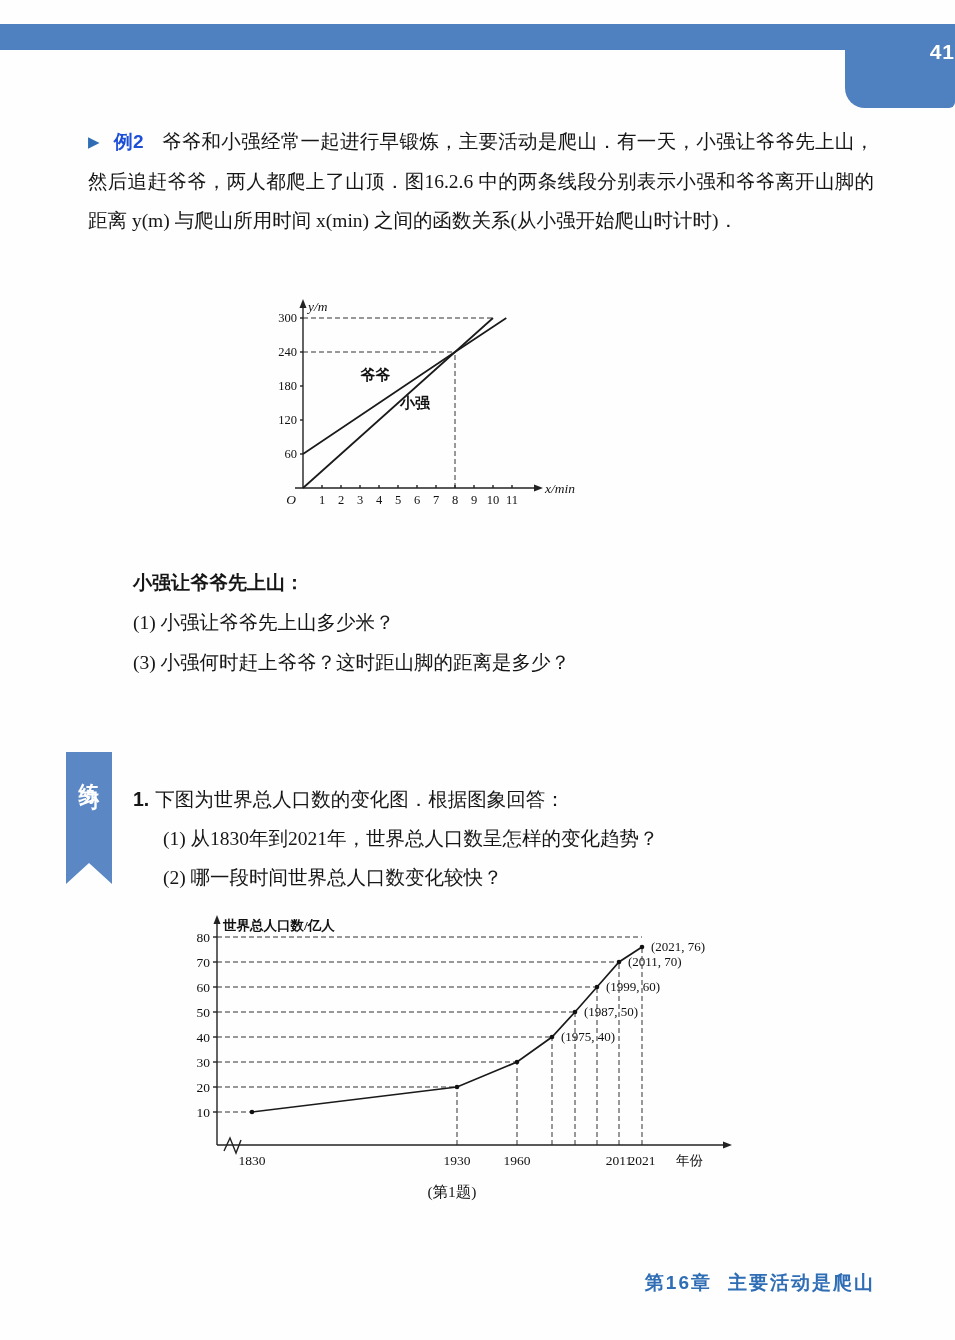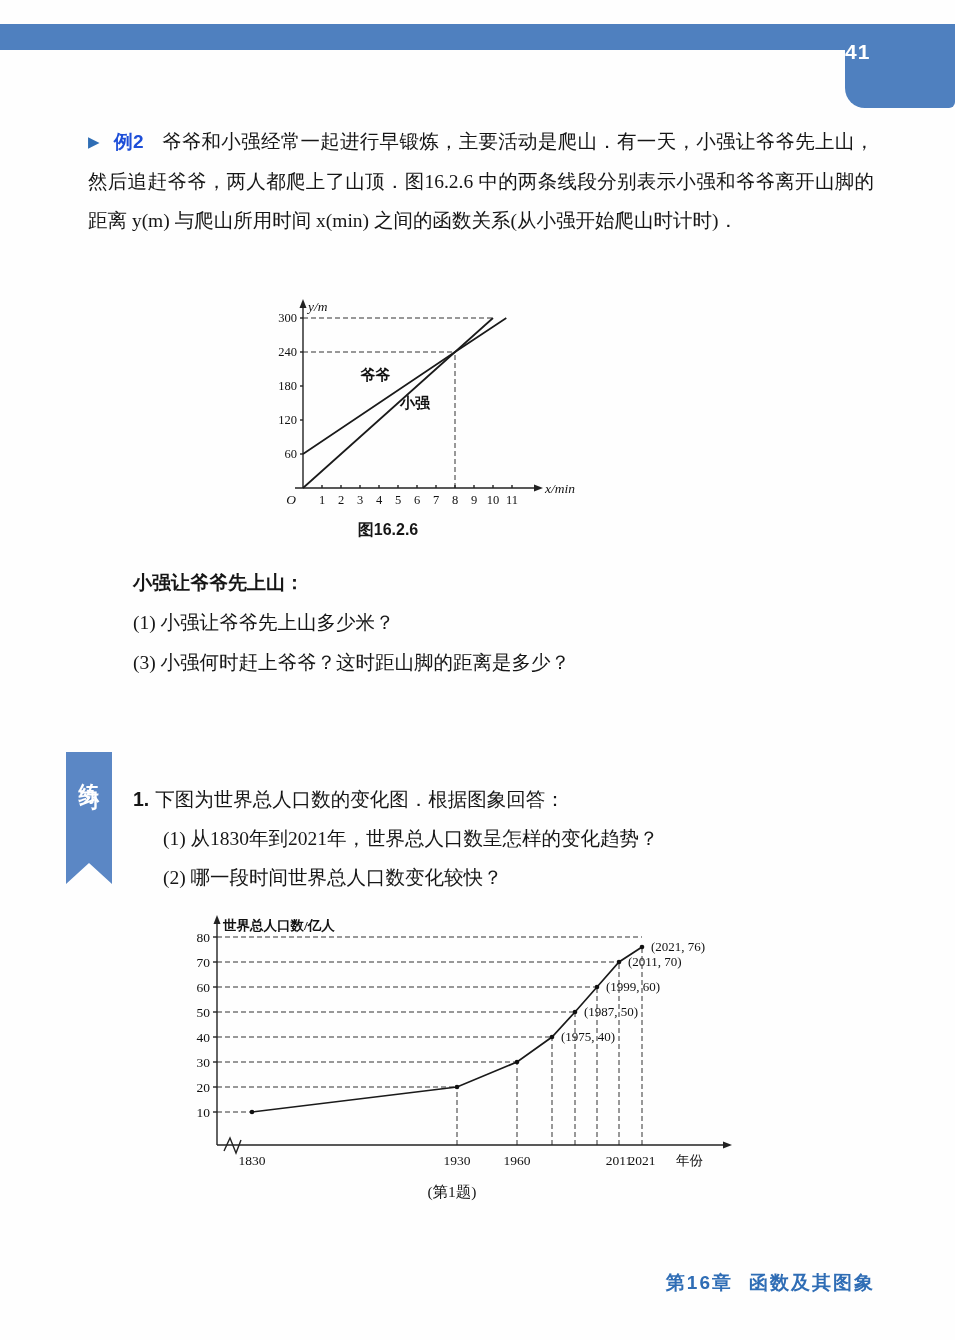--- a/index.html
+++ b/index.html
@@ -3,21 +3,21 @@
 <meta charset="utf-8">
 <style>
   html,body{margin:0;padding:0;background:#d9d9d9;}
   .page{position:relative;width:955px;height:1340px;margin:0 auto;background:#fefefe;
         font-family:"Liberation Serif",serif;color:#161616;overflow:hidden;}
 
   
   .header-bar{position:absolute;top:24px;left:0;width:100%;height:26px;background:#4f80bf;}
   .page-tab{position:absolute;top:24px;right:0;width:110px;height:84px;background:#4f80bf;
             border-bottom-left-radius:20px;border-bottom-right-radius:6px;
-            display:flex;justify-content:flex-start;align-items:flex-start;}
+            display:flex;justify-content:flex-end;align-items:flex-start;}
   .page-num{margin-top:16px;color:#fff;font-weight:bold;font-size:21px;
             font-family:"Liberation Sans",sans-serif;letter-spacing:1px;}
 
   
   .example{position:absolute;top:122px;left:88px;width:786px;font-size:19.5px;
            line-height:39px;text-align:justify;}
   .marker{color:#2e6db4;font-size:15px;vertical-align:1px;}
   .exlabel{color:#1d4ed8;font-weight:bold;font-family:"Liberation Sans",sans-serif;
            margin:0 18px 0 14px;font-size:19px;}
 
@@ -122,21 +122,20 @@
         <text x="59" y="94" class="tick" text-anchor="end">180</text>
         <line x1="62" y1="56" x2="65" y2="56" class="axis"></line>
         <text x="59" y="60" class="tick" text-anchor="end">240</text>
         <line x1="62" y1="22" x2="65" y2="22" class="axis"></line>
         <text x="59" y="26" class="tick" text-anchor="end">300</text>
         <polyline points="65,158 217,56 268.29999999999995,22" class="series"></polyline>
         <text x="137.2" y="84.33333333333334" class="serlab">爷爷</text>
         <polyline points="65,192 217,56 255,22" class="series"></polyline>
         <text x="177.10000000000002" y="112.10000000000001" class="serlab">小强</text>
       </svg>
-    <div class="cap">图16.2.6</div>
   </div>
 
 
   <div class="questions">
     <div class="qhead">小强让爷爷先上山：</div>
     <div class="qitem">(1) 小强让爷爷先上山多少米？</div>
     <div class="qitem">(3) 小强何时赶上爷爷？这时距山脚的距离是多少？</div>
   </div>
 
   <div class="practice-tab">
@@ -208,16 +207,16 @@
         <text x="482" y="43" class="ptlab">(2021, 76)</text>
         <text x="459" y="58" class="ptlab">(2011, 70)</text>
         <text x="437" y="83" class="ptlab">(1999, 60)</text>
         <text x="415" y="108" class="ptlab">(1987, 50)</text>
         <text x="392" y="133" class="ptlab">(1975, 40)</text>
       </svg>
     <div class="cap">(第1题)</div>
   </div>
 
   <div class="footer">
-    <span>第16章</span><span class="gap"></span><span>函数及其图象</span>
+    <span>第16章</span><span class="gap"></span><span>主要活动是爬山</span>
   </div>
 
 </div>
 
 </body></html>

